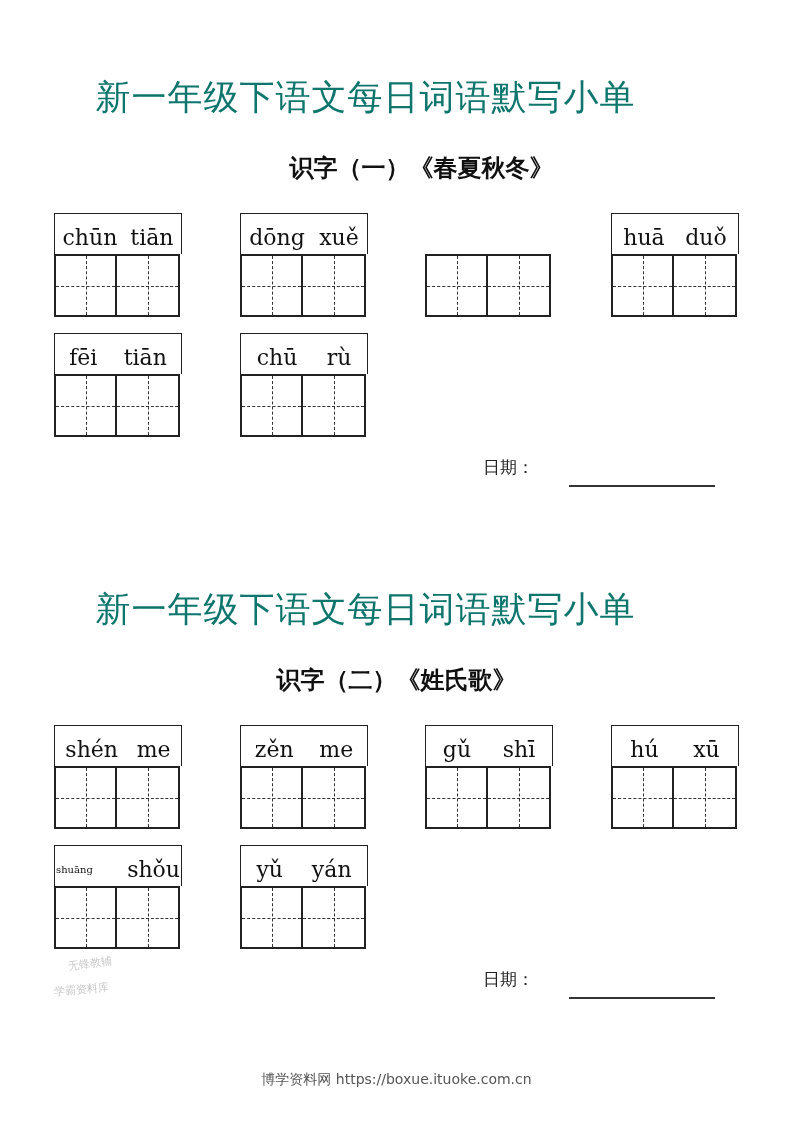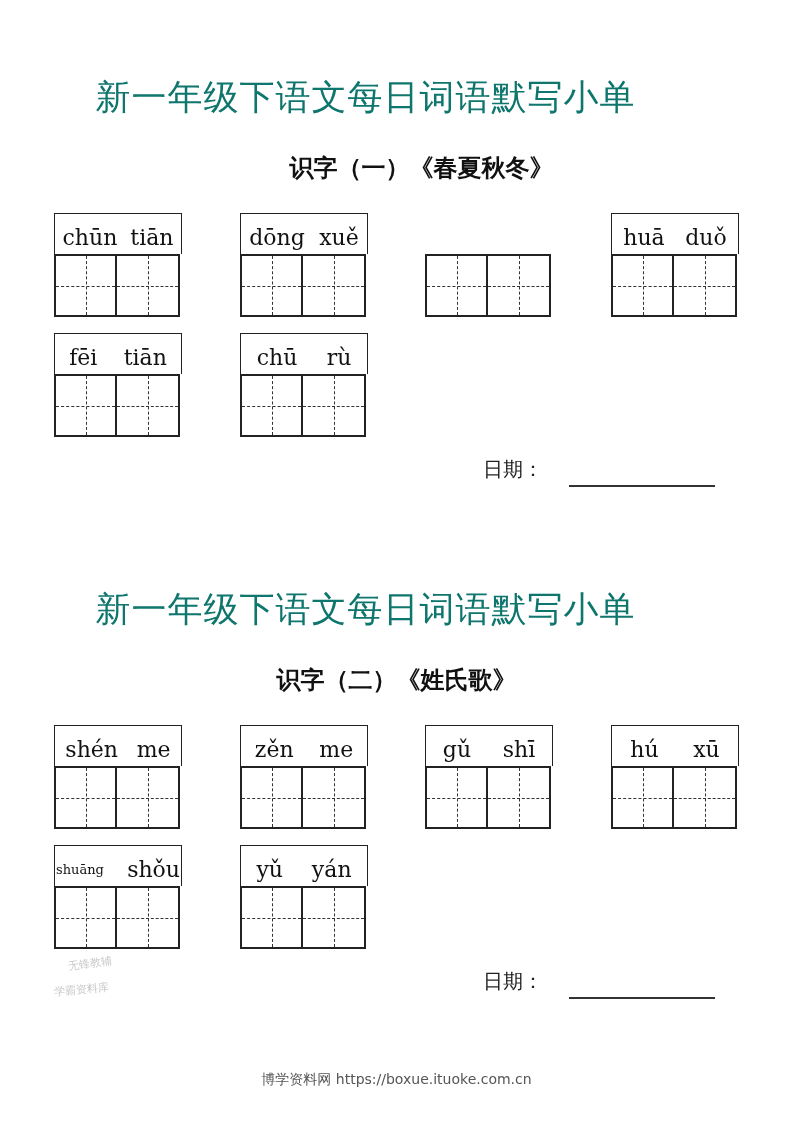--- a/index.html
+++ b/index.html
@@ -11,30 +11,30 @@
   .subtitle { position: absolute; left: 0; width: 793px; text-align: center;
               font-size: 24px; color: #111; font-weight: bold;
               font-family: "DejaVu Sans", "Liberation Sans", sans-serif; }
   .word-box { position: absolute; width: 126px; height: 105px; }
   .pinyin { position: absolute; left: 0; top: 0; width: 124px; height: 40px;
             border: 1.5px solid #222; border-bottom: none; box-sizing: content-box;
             display: flex; align-items: flex-end; justify-content: space-around;
             padding: 0 1px; font-size: 22px; line-height: 32px;
             font-family: "DejaVu Serif", "Liberation Serif", serif; white-space: nowrap; overflow: hidden; }
   .pinyin span { display: inline-block; text-align: center; }
-  .pinyin .small { font-size: 13px; }
+  .pinyin .small { font-size: 10px; }
   .cells { position: absolute; left: 0; top: 41px; width: 126px; height: 63px; display: flex; }
   .cell { position: relative; width: 63px; height: 63px; box-sizing: border-box;
           border: 2px solid #222; }
   .cell + .cell { border-left: none; }
   .cell::before { content: ""; position: absolute; left: 50%; top: 0; bottom: 0;
                   border-left: 1.3px dashed #333; }
   .cell::after { content: ""; position: absolute; top: 50%; left: 0; right: 0;
                  border-top: 1.3px dashed #333; }
-  .date { position: absolute; font-size: 20px;
+  .date { position: absolute; font-size: 17px;
           font-family: "DejaVu Sans", "Liberation Sans", sans-serif; color: #222; }
   .date-line { position: absolute; height: 0; border-top: 2px solid #333; width: 146px; }
   .footer { position: absolute; left: 0; width: 793px; top: 1071px; text-align: center;
             font-size: 14px; color: #555; font-family: "DejaVu Sans", "Liberation Sans", sans-serif; }
   .watermark { position: absolute; left: 28px; top: 910px; width: 140px; height: 120px;
                color: #c8c8c8; font-size: 11px; font-family: "DejaVu Sans", sans-serif; }
   .watermark span { position: absolute; }
 </style>
 </head>
 <body>

